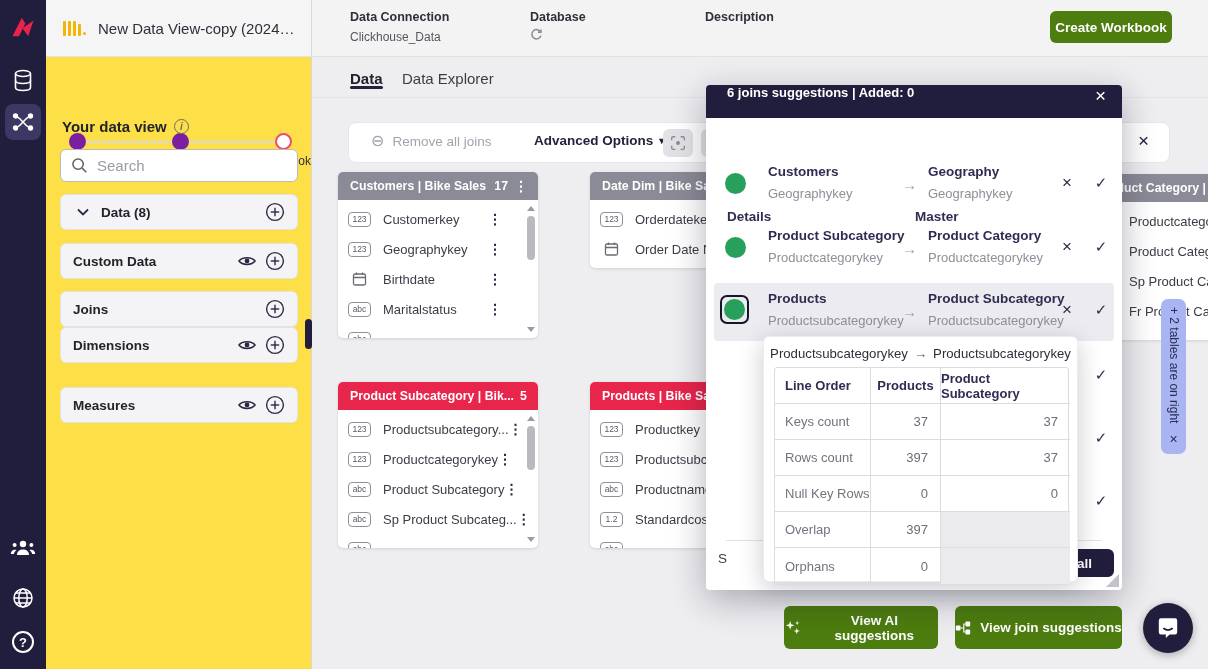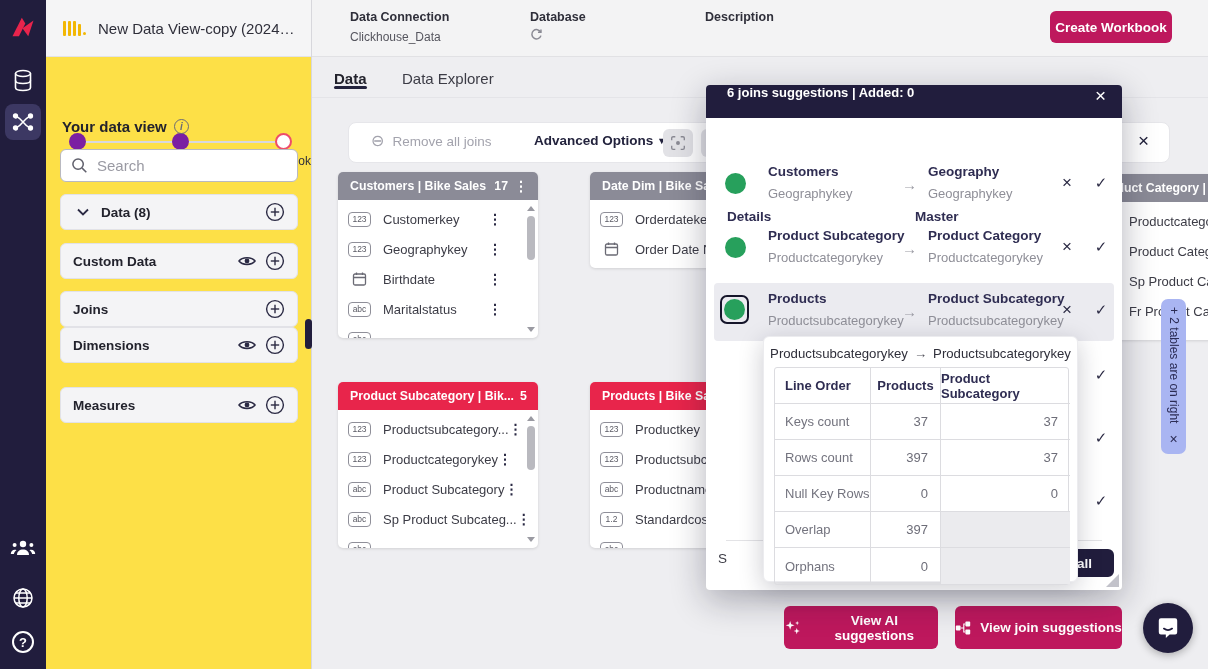--- a/index.html
+++ b/index.html
@@ -52,21 +52,21 @@
   .spacer { flex:1; }
   .icn { display:inline-flex; align-items:center; justify-content:center; width:20px; height:20px; }
   .scroll-pill { position:absolute; left:259px; top:319px; width:7px; height:30px; border-radius:4px; background:#211d3d; }
 
   
   .top-band { position:absolute; left:312px; right:0; top:0; height:57px; background:#f3f3f4;
               border-bottom:1px solid #e1e1e4; z-index:2; }
   .hdr-group { position:absolute; top:10px; }
   .hdr-label { font-size:12.5px; font-weight:bold; color:#2f2f3a; }
   .hdr-value { font-size:12px; color:#55555e; margin-top:6px; }
-  .btn-red { background:#be185d; color:#fff; border:none; border-radius:6px; font-weight:bold;
+  .btn-red { background:#4d7c0f; color:#fff; border:none; border-radius:6px; font-weight:bold;
              font-family:"Liberation Sans",sans-serif; cursor:pointer; }
   .create-btn { position:absolute; right:36px; top:11px; width:122px; height:32px; font-size:13.5px; }
 
   .tabs-row { position:absolute; left:312px; right:0; top:57px; height:41px; border-bottom:1px solid #e4e4e8; z-index:2;}
   .tab { position:absolute; top:13px; font-size:15px; cursor:pointer; color:#3c3c46; }
   .tab.active { font-weight:bold; color:#23232d; }
   .tab-underline { position:absolute; left:36px; bottom:-2px; width:33px; height:3px; background:#23233d; border-radius:2px; }
 
   .toolbar { position:absolute; left:348px; top:122px; width:822px; height:41px; background:#fff;
              border:1px solid #e6e6ea; border-radius:8px; z-index:3; }
@@ -346,21 +346,21 @@
         </svg>
       </div>
     </div>
     <div class="hdr-group" style="left:393px">
       <div class="hdr-label">Description</div>
     </div>
     <button class="btn-red create-btn">Create Workbook</button>
   </div>
 
   <div class="tabs-row">
-    <div class="tab active" style="left:22px">
+    <div class="tab active" style="left:38px">
       <span>Data</span>
       <div class="tab-underline" style="left:0"></div>
     </div>
     <div class="tab" style="left:90px">
       <span>Data Explorer</span>
     </div>
   </div>
 
   <div class="toolbar">
     <div class="tb-remove">

